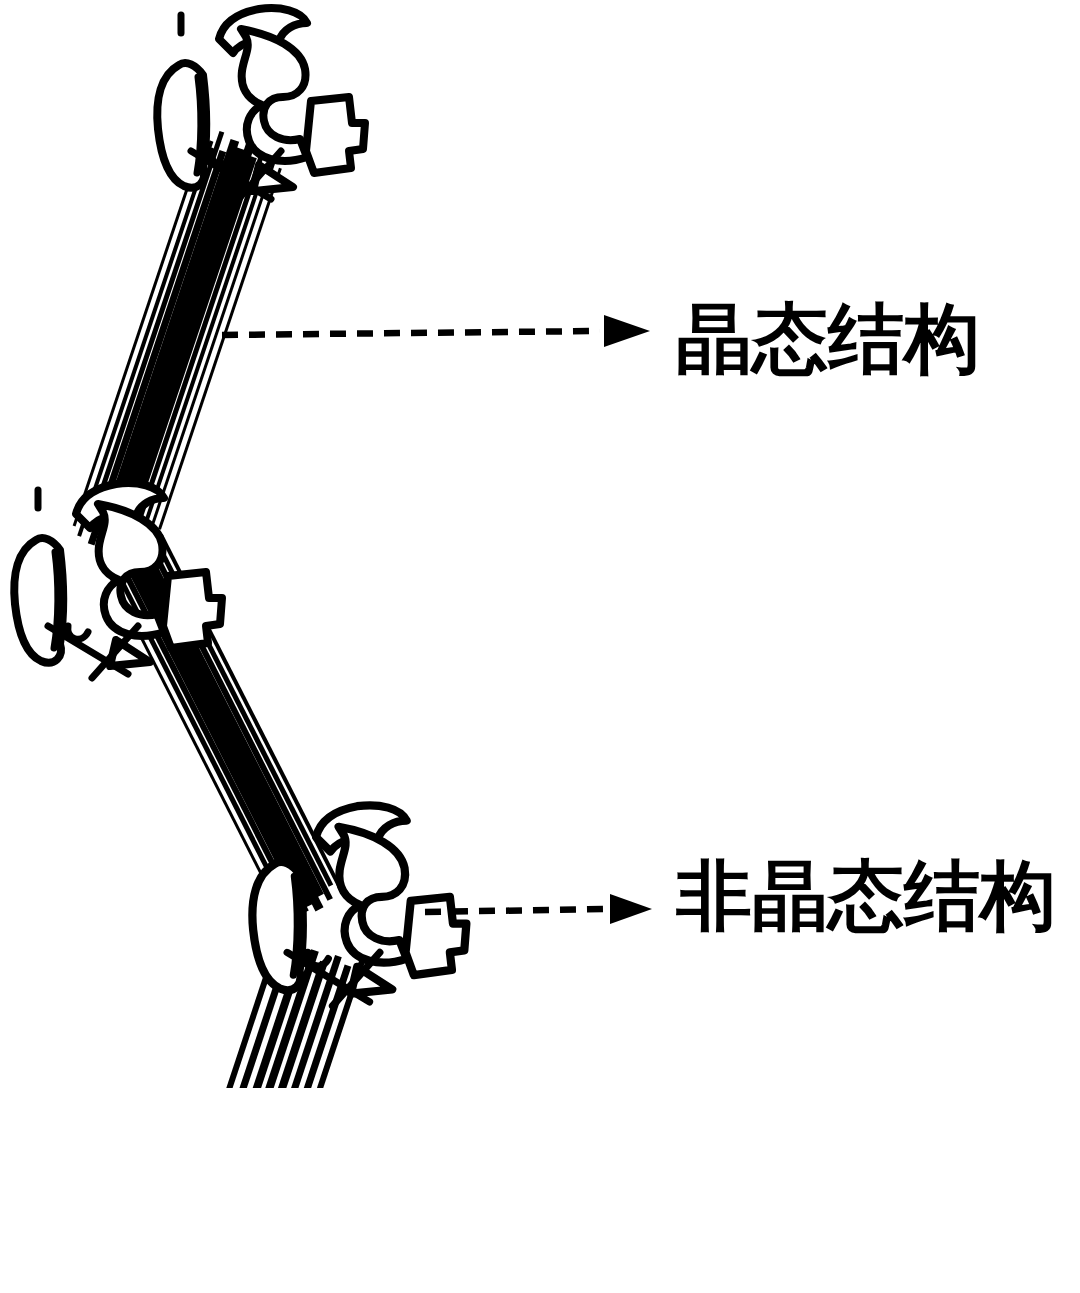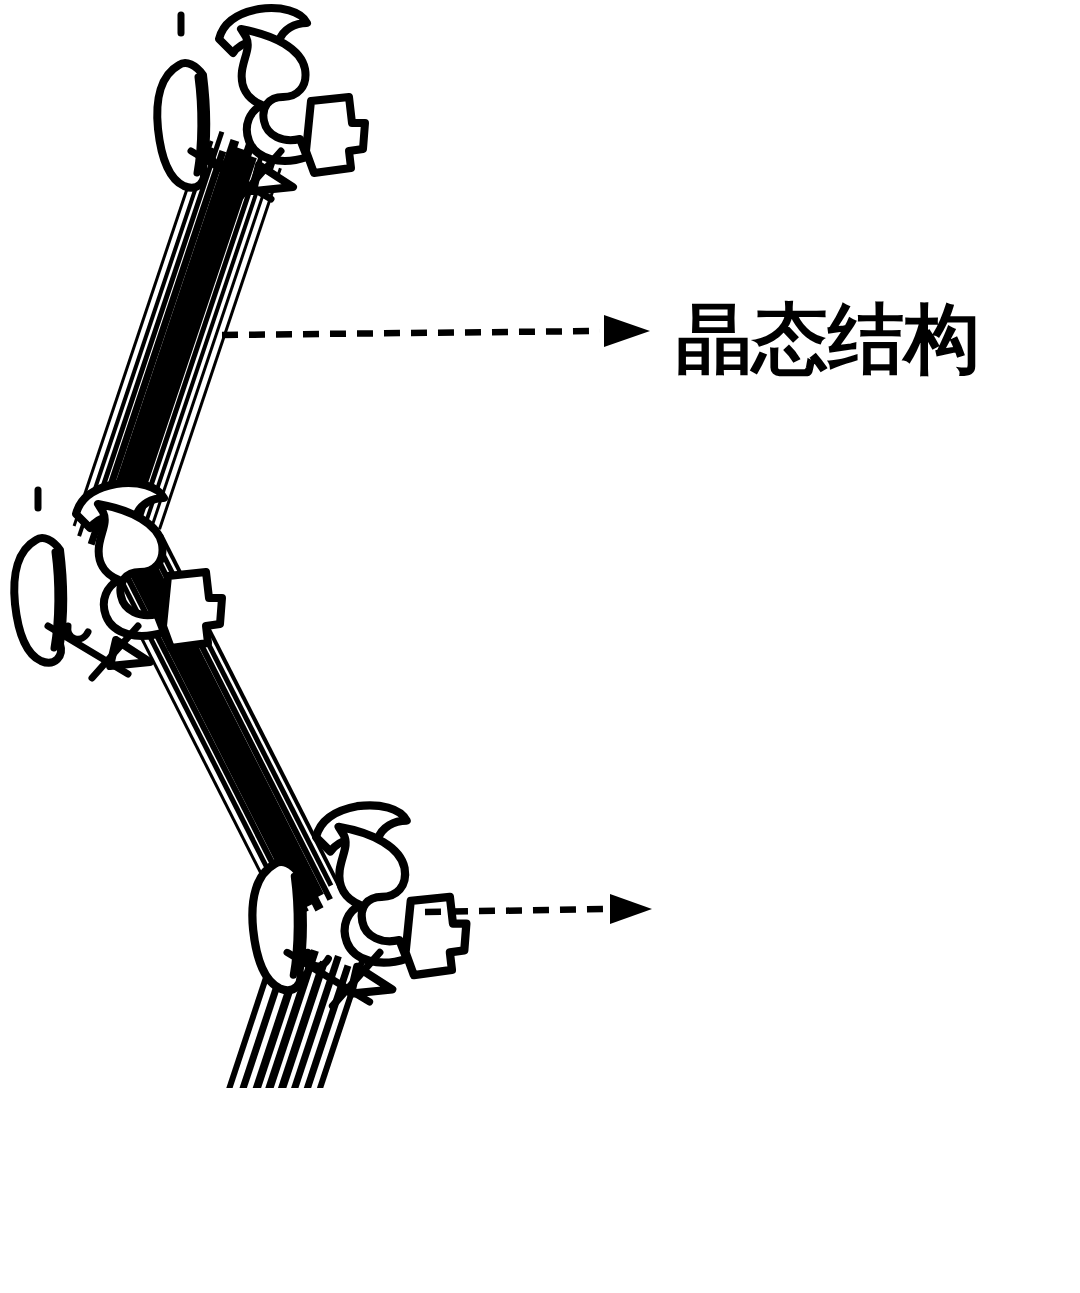--- a/index.html
+++ b/index.html
@@ -111,13 +111,14 @@
       <polygon class="arrow-head" points="604,315 604,347 650,331"></polygon>
     </g>
     <g>
       <line class="dash-line" x1="425" y1="912" x2="608" y2="909"></line>
       <polygon class="arrow-head" points="610,894 610,924 652,909"></polygon>
     </g>
   </svg>
 
   <div class="cjk-label" id="label-crystalline">晶态结构</div>
 
+  <div class="cjk-label" id="label-amorphous">非晶态结构</div>
 </div>
 
 </body></html>

